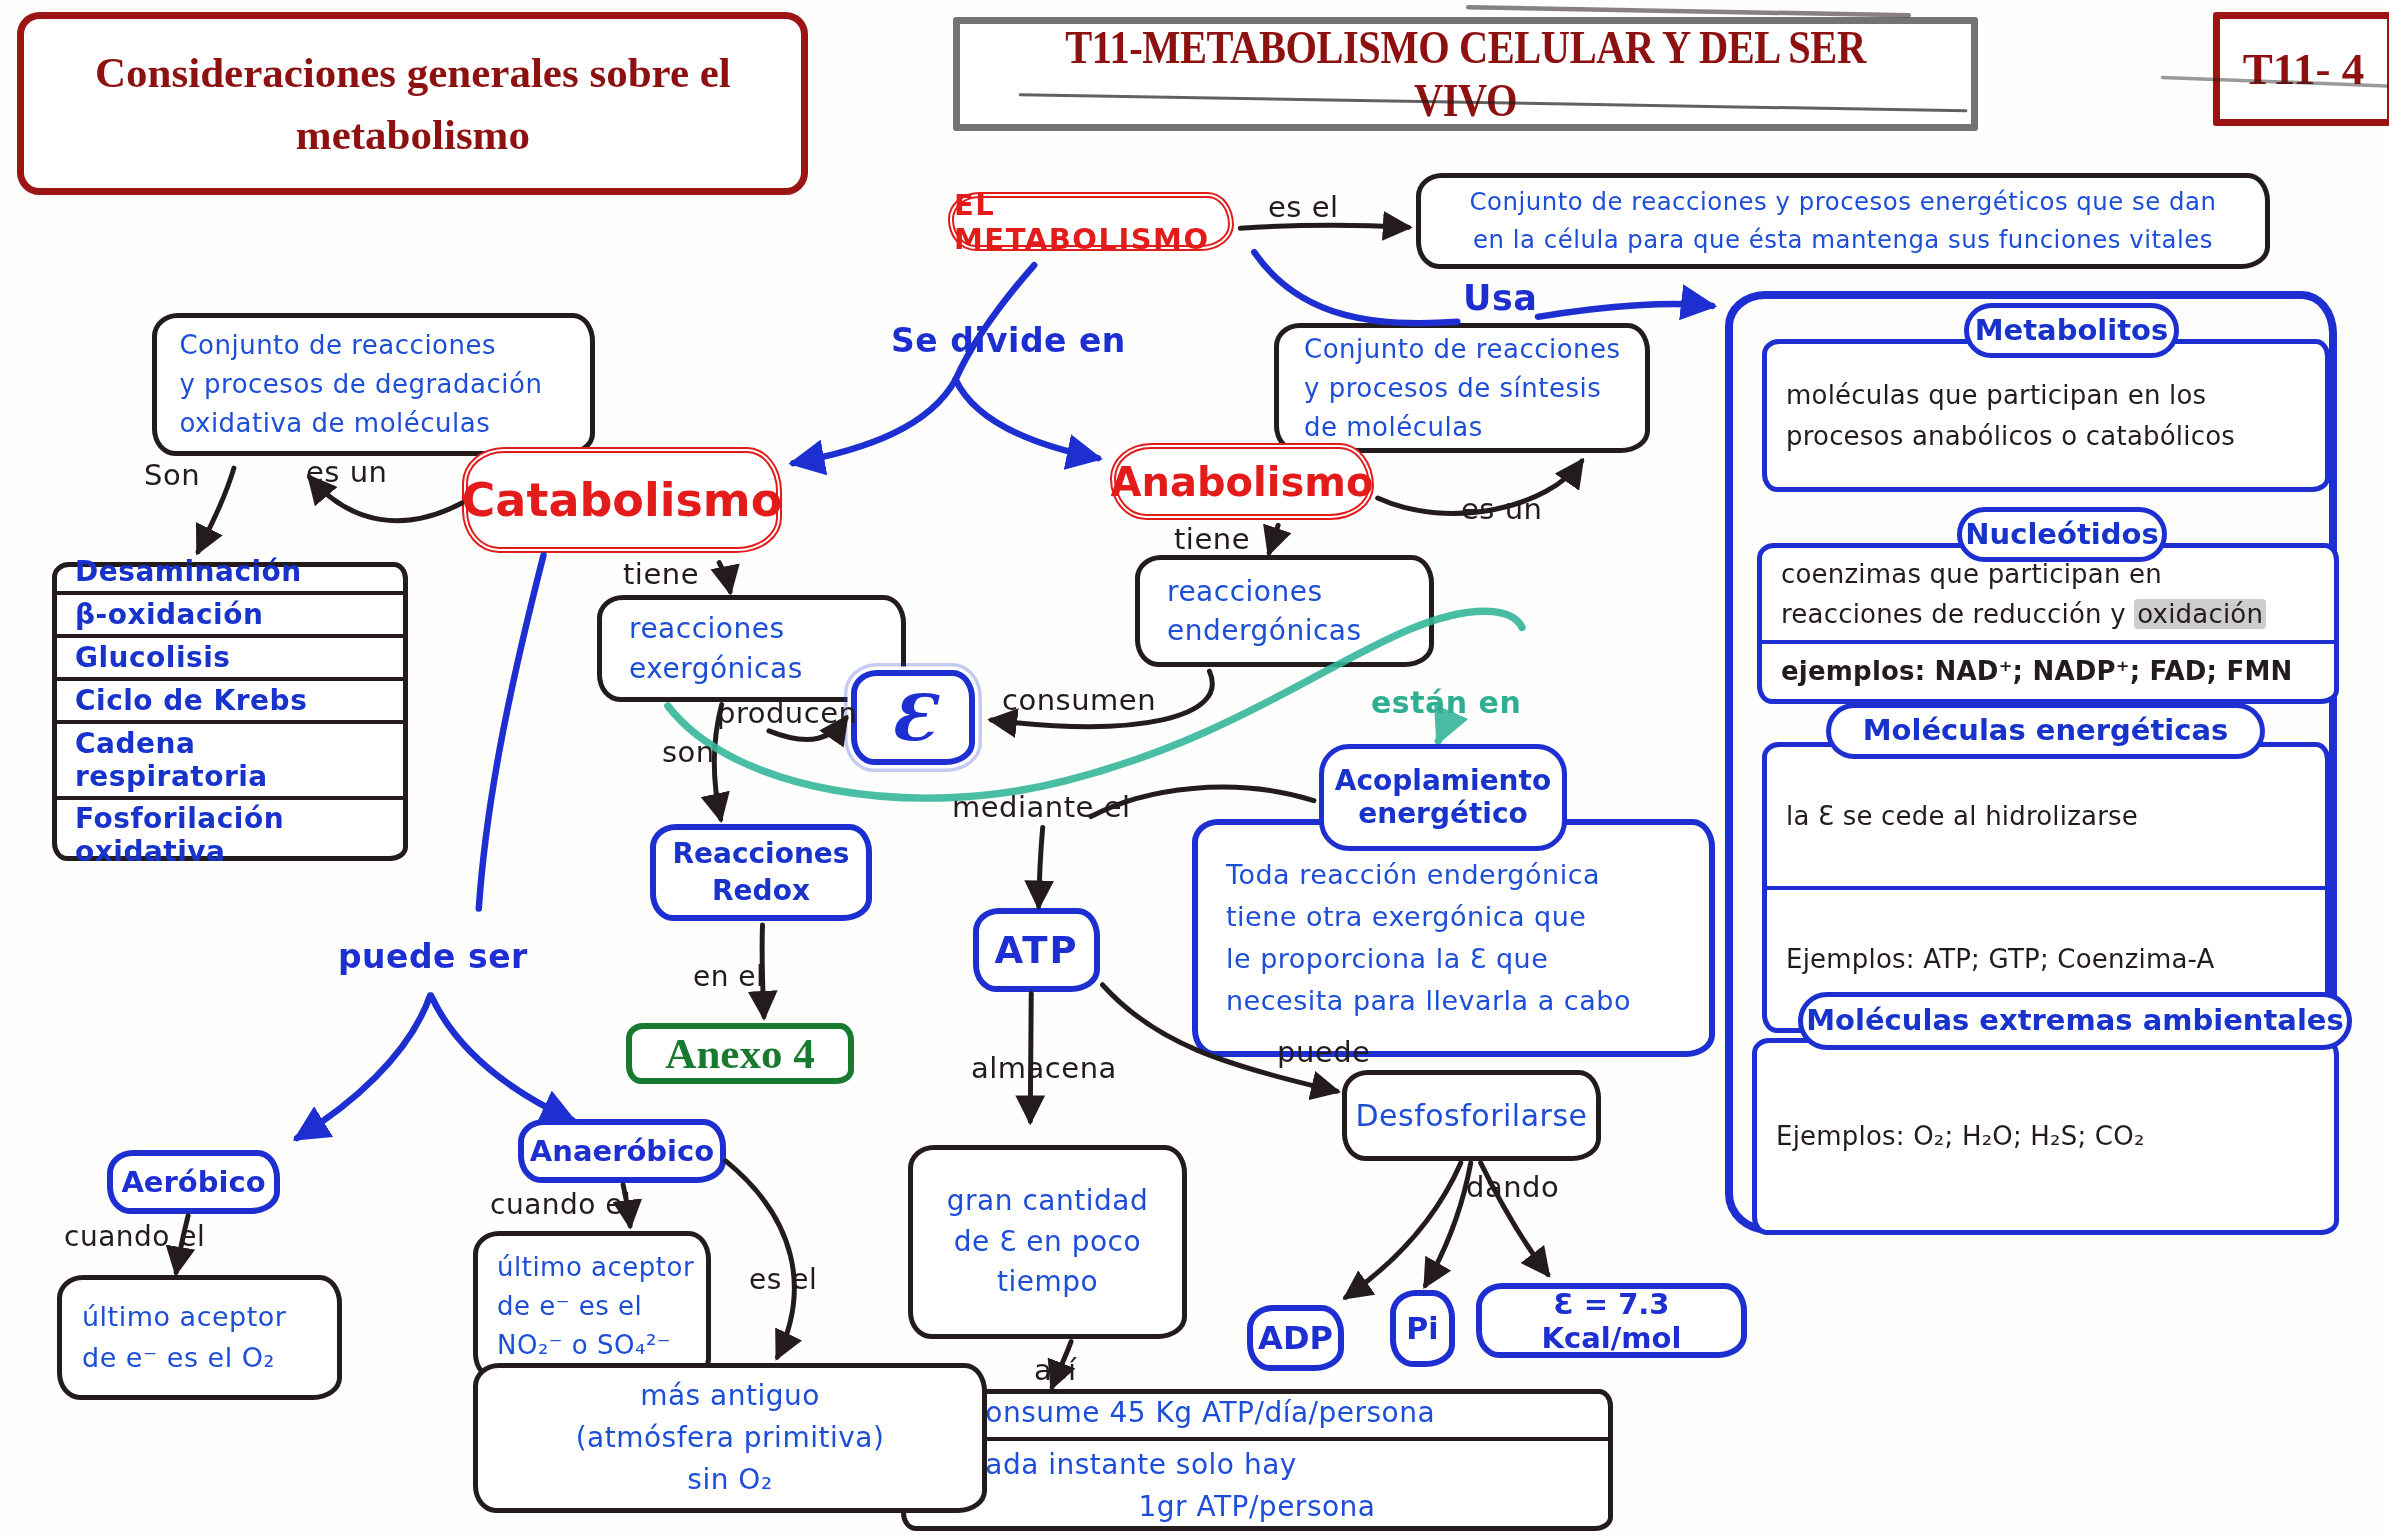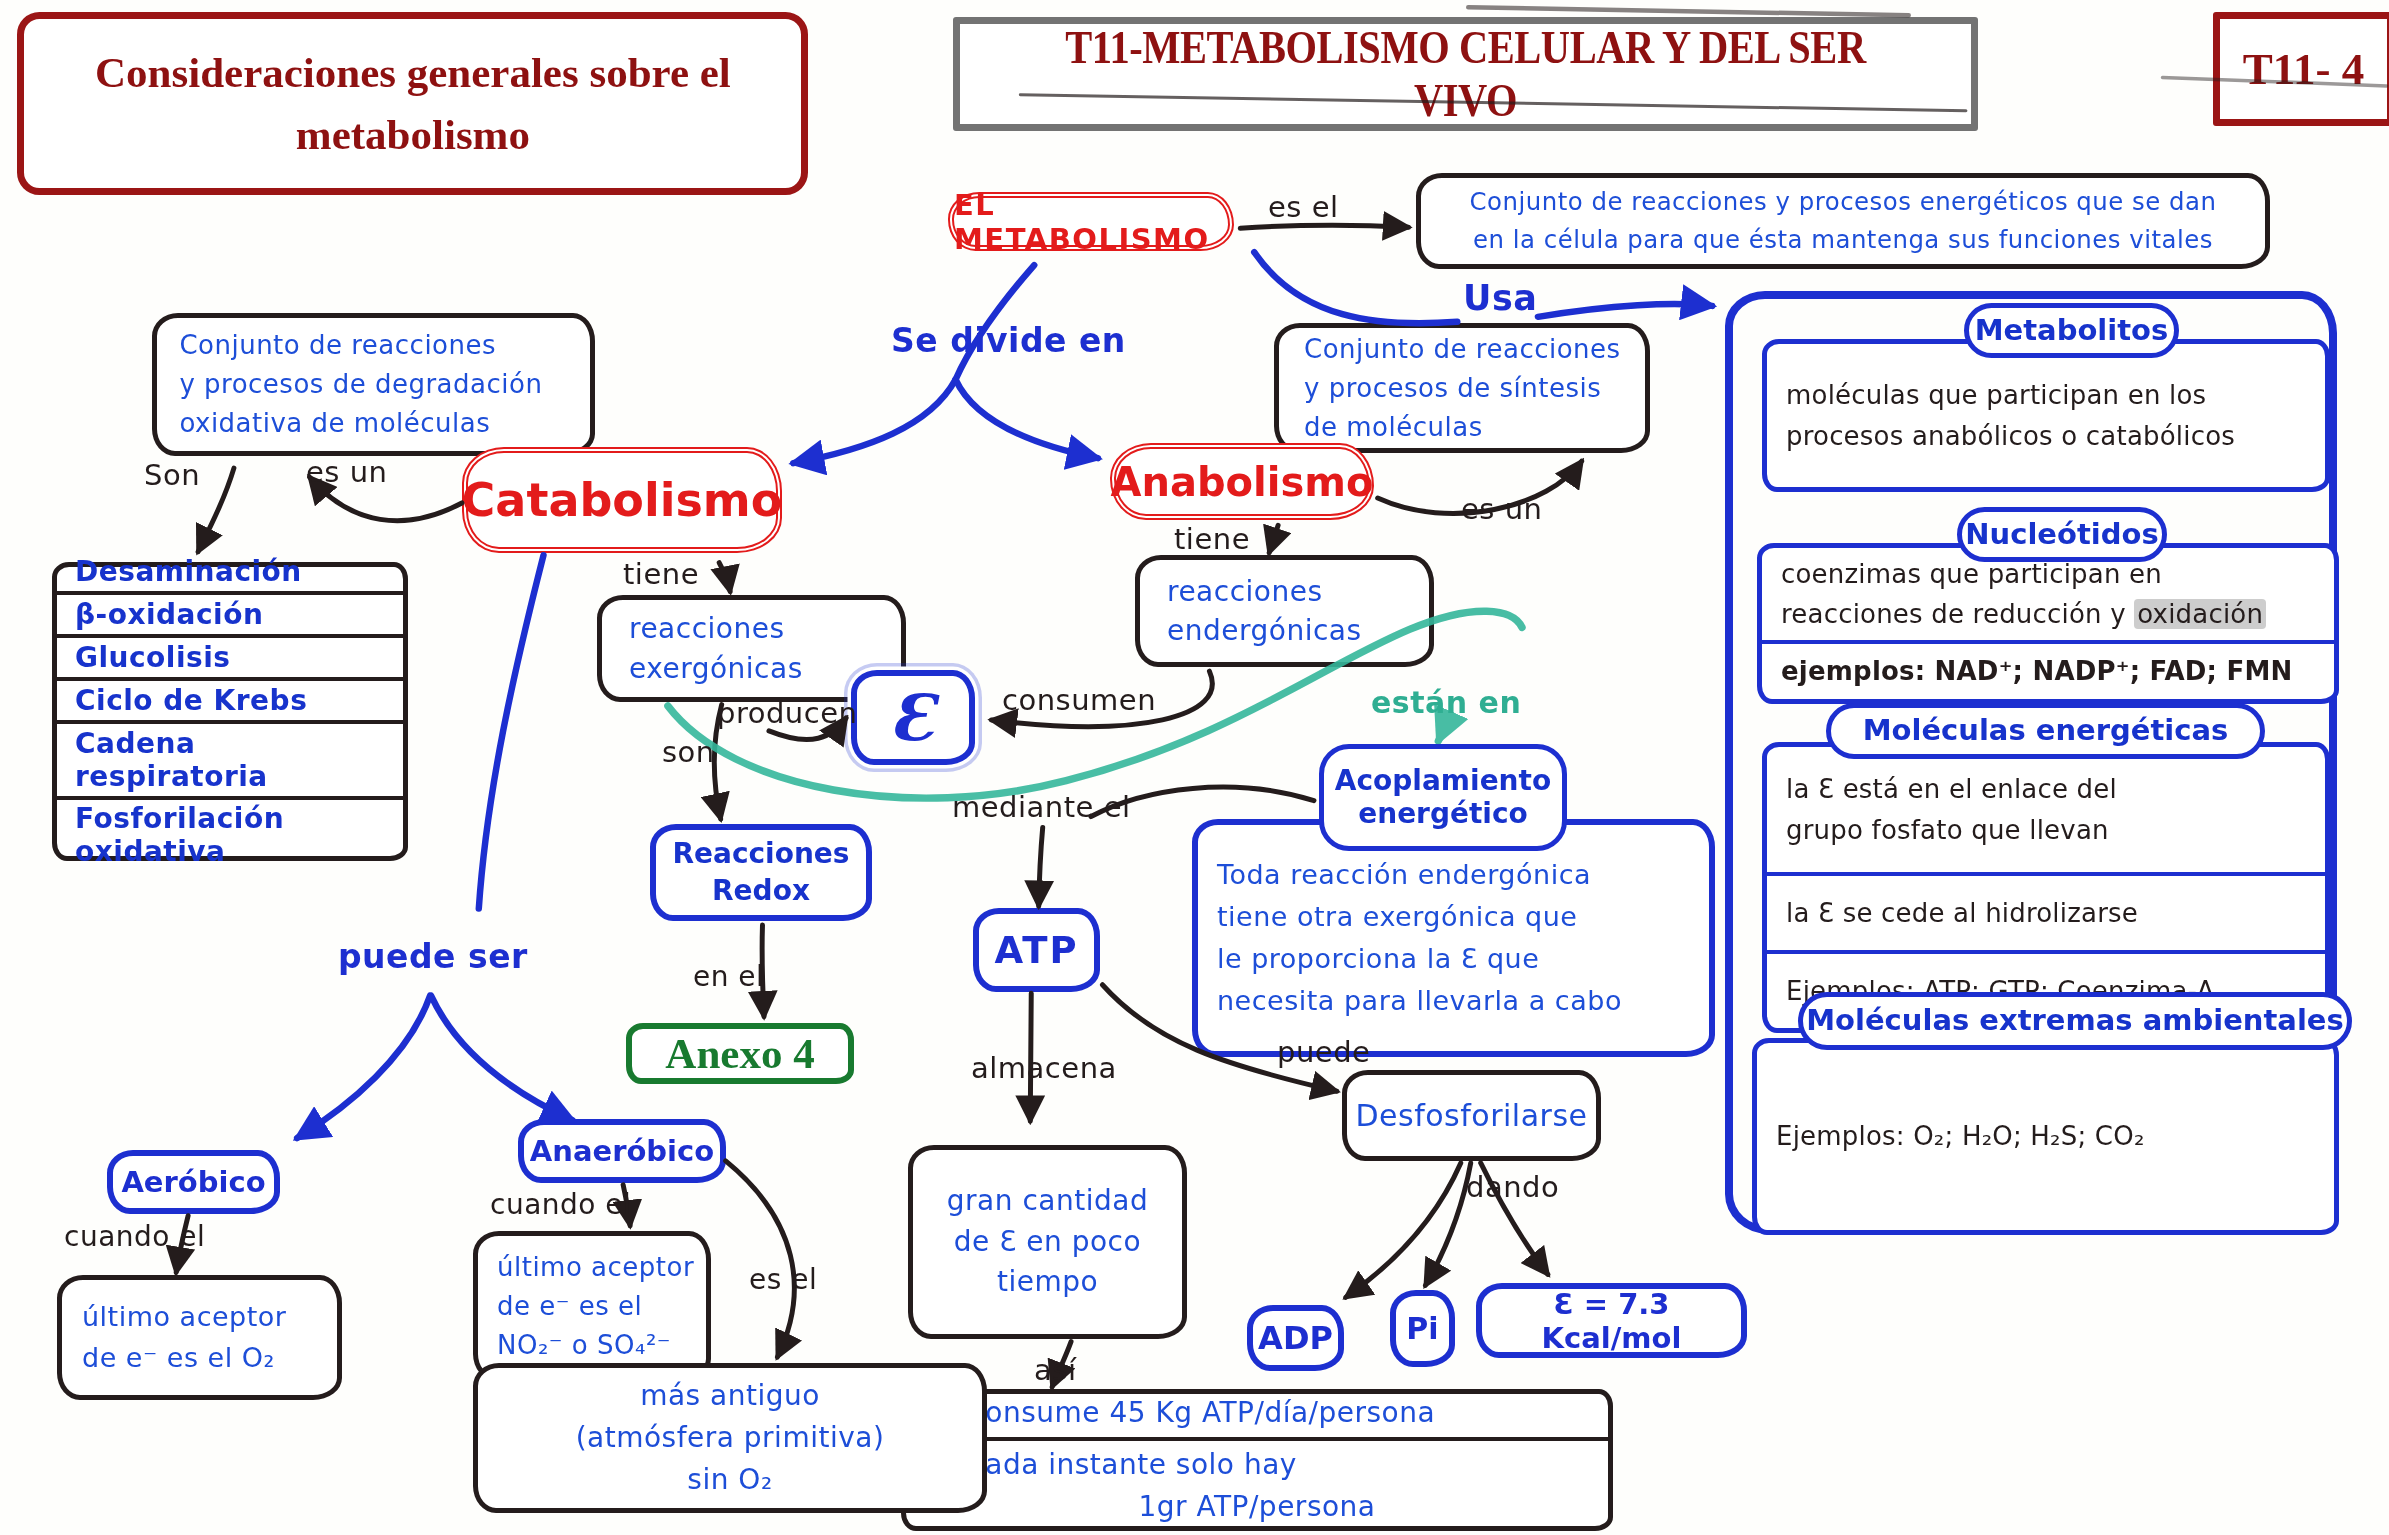--- a/index.html
+++ b/index.html
@@ -197,21 +197,21 @@
   </div>
 
   <div class="lbl teal" style="left:1371px;top:685px;font-size:30px;">están en</div>
   <div class="pill" style="left:1319px;top:744px;width:238px;height:97px;font-size:28px;">
     <div>
       <div>Acoplamiento</div>
       <div>energético</div>
     </div>
   </div>
   <div class="bx bl r1" style="left:1192px;top:819px;width:523px;height:238px;z-index:2;">
-    <div class="txt" style="padding-left:19px;font-size:27px;line-height:1.55;">
+    <div class="txt" style="padding-left:28px;font-size:27px;line-height:1.55;">
       <div>Toda reacción endergónica</div>
       <div>tiene otra exergónica que</div>
       <div>le proporciona la Ɛ que</div>
       <div>necesita para llevarla a cabo</div>
     </div>
   </div>
 
   <div class="lbl" style="left:952px;top:790px;">mediante el</div>
   <div class="bx bl r1 ctr" style="left:973px;top:908px;width:127px;height:84px;">
     <span style="color:#1d2fd0;font-weight:700;font-size:37px;letter-spacing:2px;">ATP</span>
@@ -301,24 +301,20 @@
       <div>coenzimas que participan en</div>
       <div><span>reacciones de reducción y </span><span class="hl">oxidación</span></div>
     </div>
     <div class="prow" style="font-weight:600;">ejemplos: NAD⁺; NADP⁺; FAD; FMN</div>
   </div>
 
   <div class="pill" style="left:1826px;top:703px;width:429px;height:46px;">
     <span>Moléculas energéticas</span>
   </div>
   <div class="pbox r3" style="left:1762px;top:742px;width:558px;height:281px;">
-    <div class="prow" style="flex:1.8;">
-      <div>la Ɛ está en el enlace del</div>
-      <div>grupo fosfato que llevan</div>
-    </div>
     <div class="prow">la Ɛ se cede al hidrolizarse</div>
     <div class="prow">Ejemplos: ATP; GTP; Coenzima-A</div>
   </div>
 
   <div class="pill" style="left:1798px;top:992px;width:544px;height:48px;">
     <span>Moléculas extremas ambientales</span>
   </div>
   <div class="pbox r3" style="left:1752px;top:1038px;width:577px;height:187px;">
     <div class="prow">Ejemplos: O₂; H₂O; H₂S; CO₂</div>
   </div>

